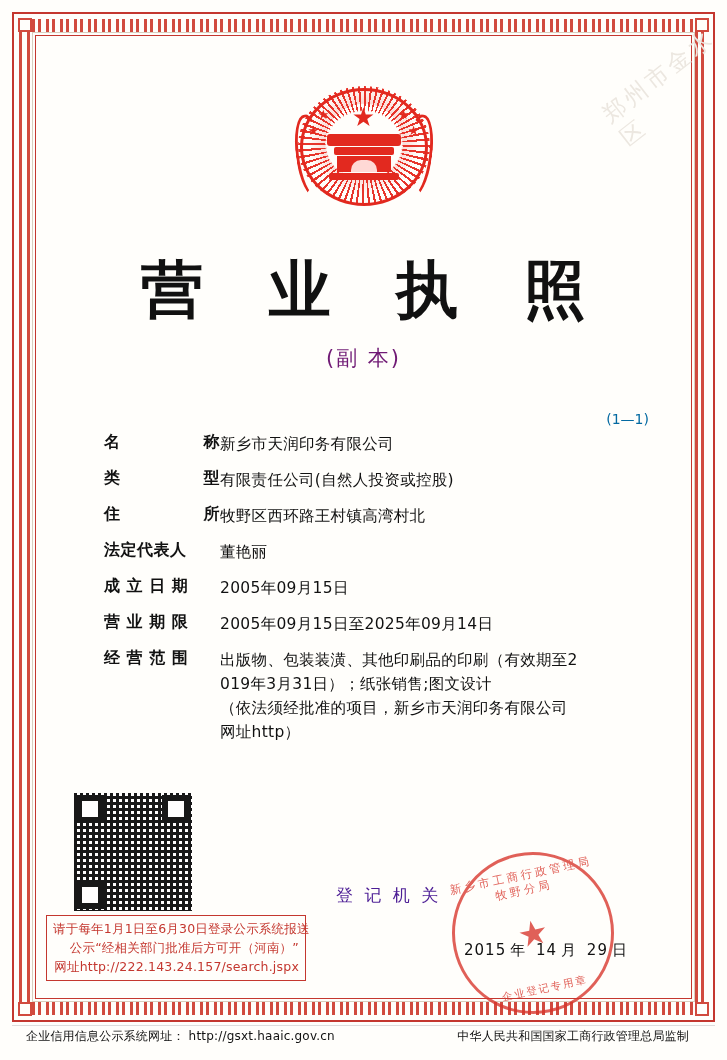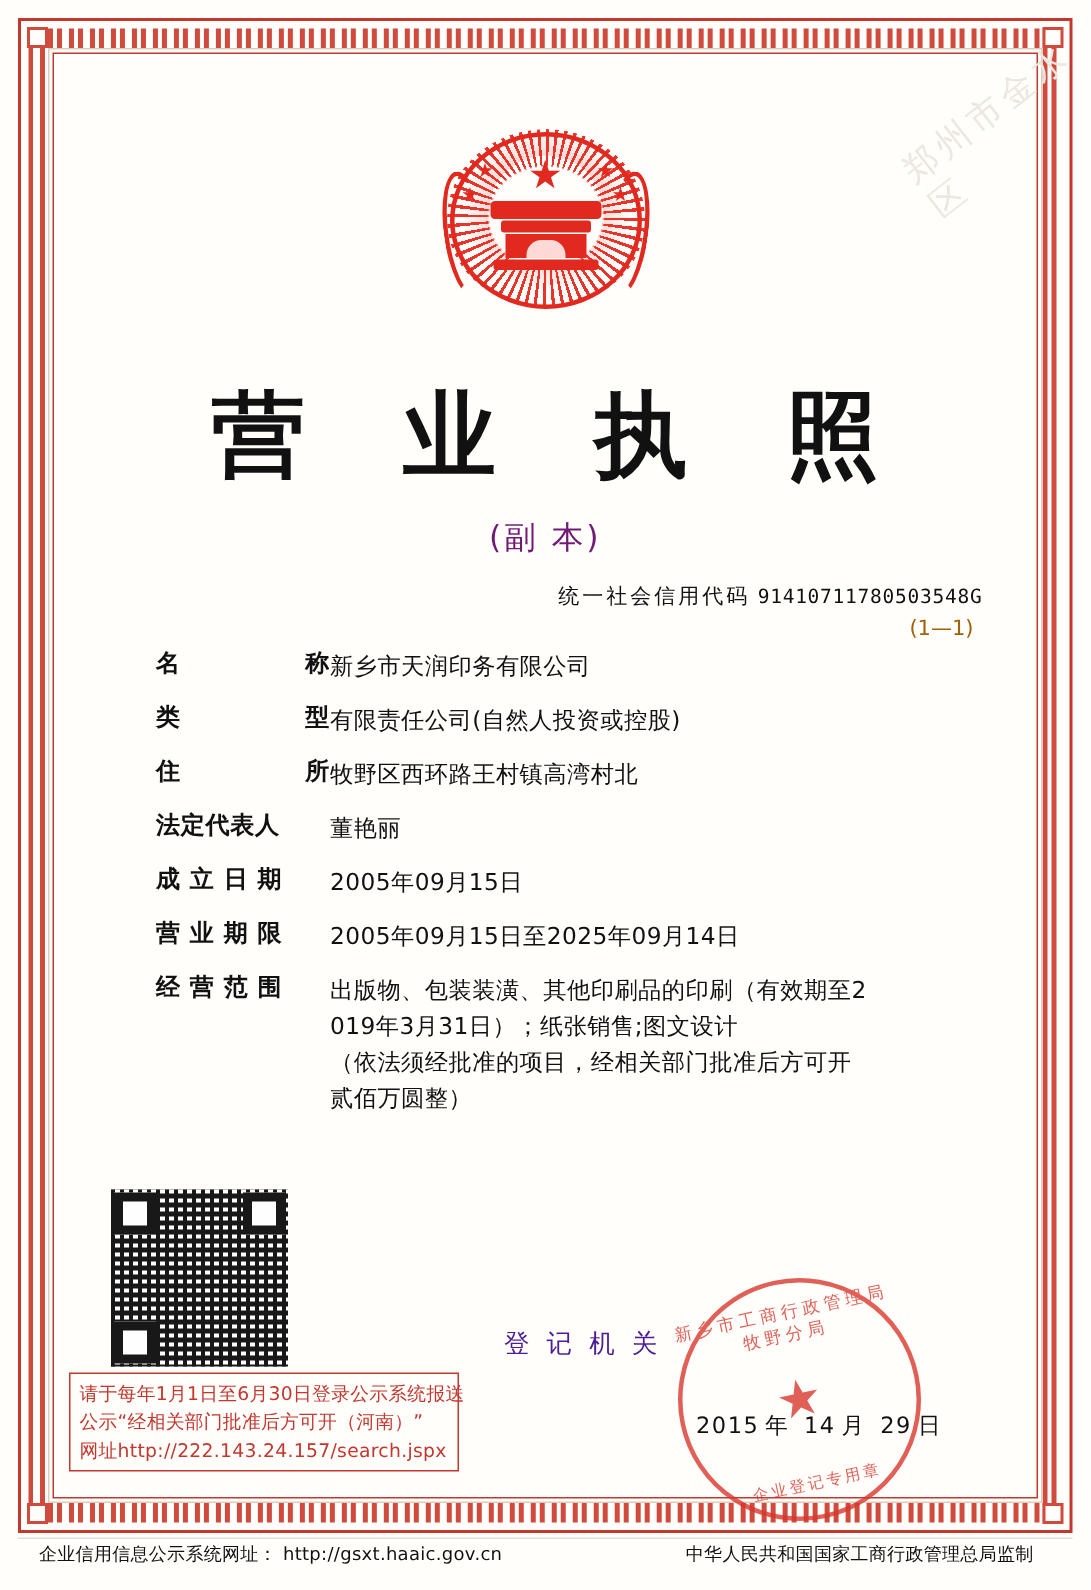--- a/index.html
+++ b/index.html
@@ -222,21 +222,21 @@
     letter-spacing: 0.5px;
     white-space: nowrap;
   }
   .credit-line .label { letter-spacing: 2px; }
   .credit-line .code { font-family: "DejaVu Sans Mono", monospace; font-size: 13px; }
   .page-no {
     position: absolute;
     top: 411px;
     right: 78px;
     font-size: 14px;
-    color: #a16207;
+    color: #0369a1;
   }
 
   
   .fields {
     position: absolute;
     top: 432px;
     left: 104px;
     right: 70px;
   }
   .field-row {
@@ -305,21 +305,21 @@
     top: 915px;
     width: 260px;
     border: 1.5px solid #c4372f;
     color: #c4372f;
     font-size: 12.5px;
     line-height: 1.5;
     padding: 4px 6px;
     box-sizing: border-box;
     letter-spacing: 0.2px;
   }
-  .notice .ln { display: block; white-space: nowrap; }
+  .notice .ln { display: block; white-space: nowrap; text-align: right; }
 
   
   .registry {
     position: absolute;
     left: 336px;
     top: 884px;
     font-size: 17px;
     letter-spacing: 3px;
     color: #4c1d95;
   }
@@ -425,24 +425,20 @@
         <div class="body"></div>
         <div class="door"></div>
         <div class="base"></div>
       </div>
     </div>
   </div>
 
   <div class="title">营 业 执 照</div>
   <div class="subtitle">(副 本)</div>
 
-  <div class="credit-line">
-    <span class="label">统一社会信用代码</span>
-    <span class="code">91410711780503548G</span>
-  </div>
   <div class="page-no">(1—1)</div>
 
   <div class="fields">
 
     <div class="field-row">
       <div class="field-label j4">
         <span>名</span>
         <span>称</span>
       </div>
       <div class="field-value">
@@ -490,22 +486,22 @@
       <div class="field-value">
         <span class="l">2005年09月15日至2025年09月14日</span>
       </div>
     </div>
 
     <div class="field-row">
       <div class="field-label">经 营 范 围</div>
       <div class="field-value">
         <span class="l">出版物、包装装潢、其他印刷品的印刷（有效期至2</span>
         <span class="l">019年3月31日）；纸张销售;图文设计</span>
-        <span class="l">（依法须经批准的项目，经相关部门批准后方可开</span>
-        <span class="l">贰佰万圆整）</span>
+        <span class="l">（依法须经批准的项目，新乡市天润印务有限公司</span>
+        <span class="l">网址http）</span>
       </div>
     </div>
 
   </div>
 
   <div class="qr">
       <div class="qr-eye3"></div>
     </div>
 
   <div class="notice">

